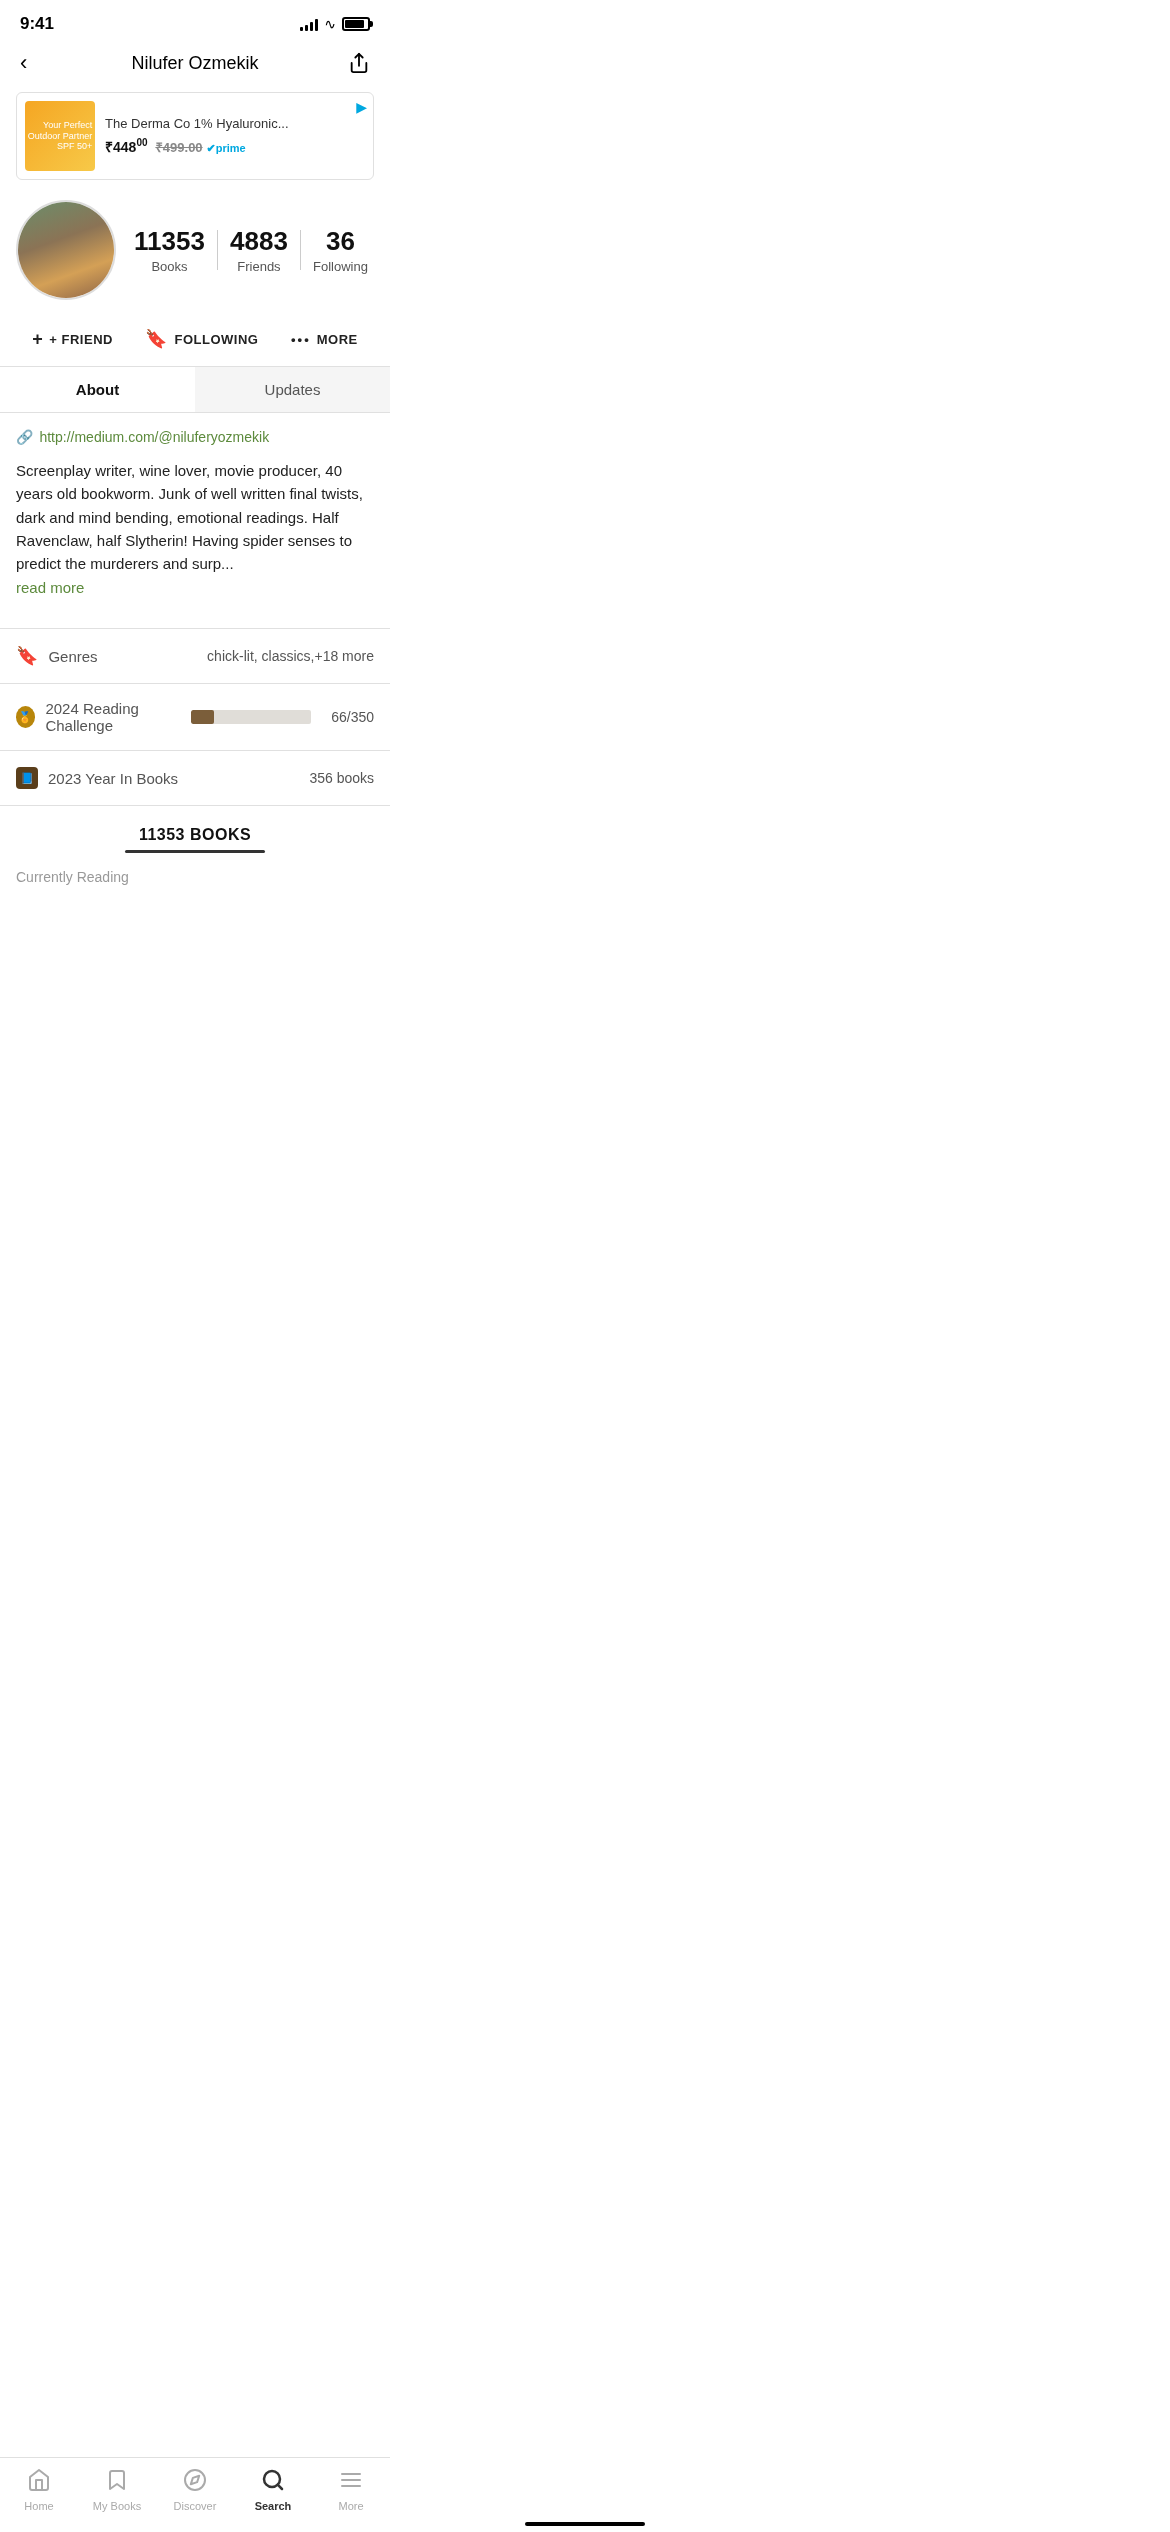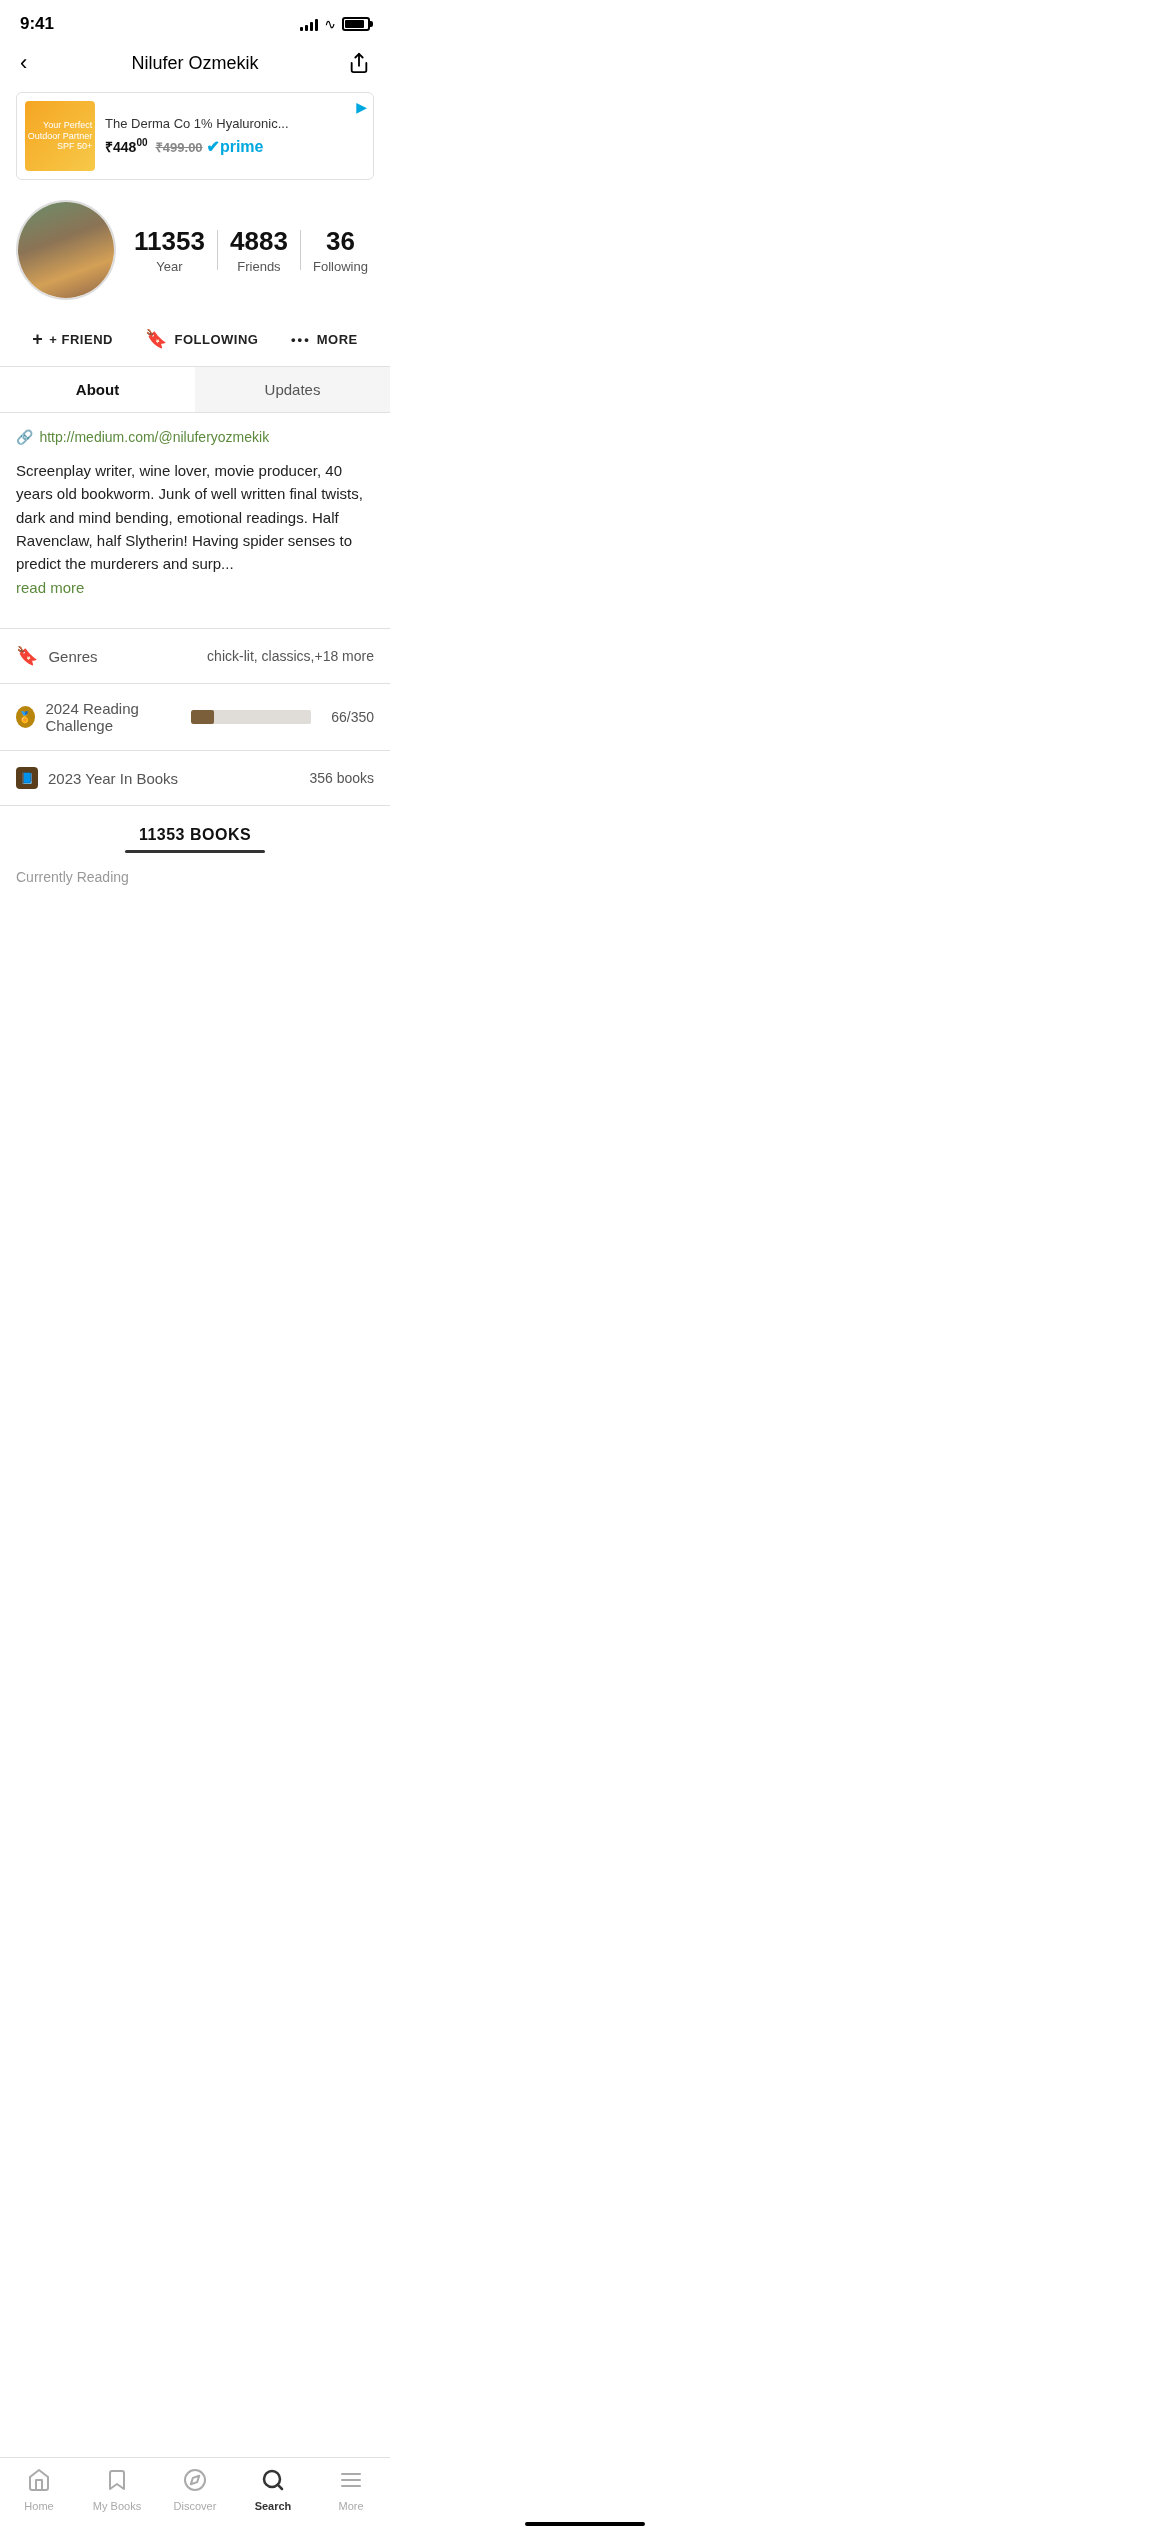--- a/index.html
+++ b/index.html
@@ -146,21 +146,21 @@
       margin-top: 4px;
     }
     .ad-price-old {
       text-decoration: line-through;
       color: #888;
       font-size: 13px;
       margin-left: 4px;
     }
     .ad-prime {
       color: #00A8E0;
-      font-size: 16px;
+      font-size: 11px;
       font-weight: 600;
     }
     .ad-badge {
       position: absolute;
       top: 6px;
       right: 6px;
       color: #00A8E0;
       font-size: 14px;
     }
 
@@ -467,21 +467,21 @@
   <div class="ad-badge">▶</div>
 </div>
 
 <div class="profile-section">
   <div class="avatar">
     <div class="avatar-placeholder"></div>
   </div>
   <div class="stats-row">
     <div class="stat-item">
       <span class="stat-number">11353</span>
-      <span class="stat-label">Year</span>
+      <span class="stat-label">Books</span>
     </div>
     <div class="stat-divider"></div>
     <div class="stat-item">
       <span class="stat-number">4883</span>
       <span class="stat-label">Friends</span>
     </div>
     <div class="stat-divider"></div>
     <div class="stat-item">
       <span class="stat-number">36</span>
       <span class="stat-label">Following</span>

